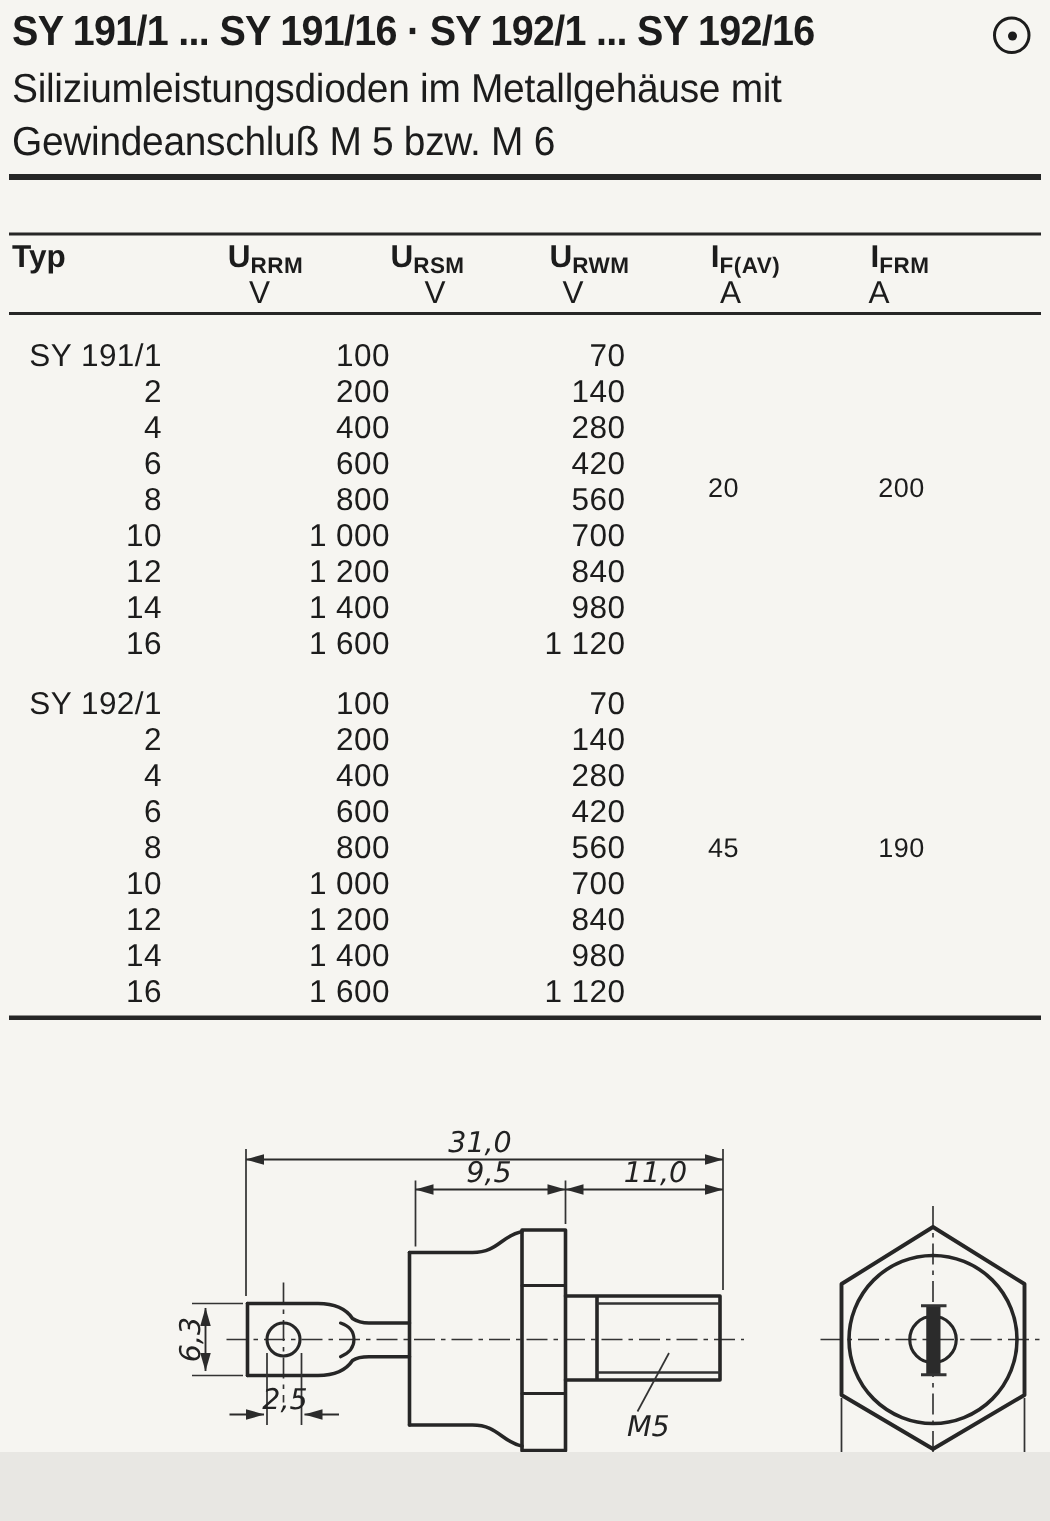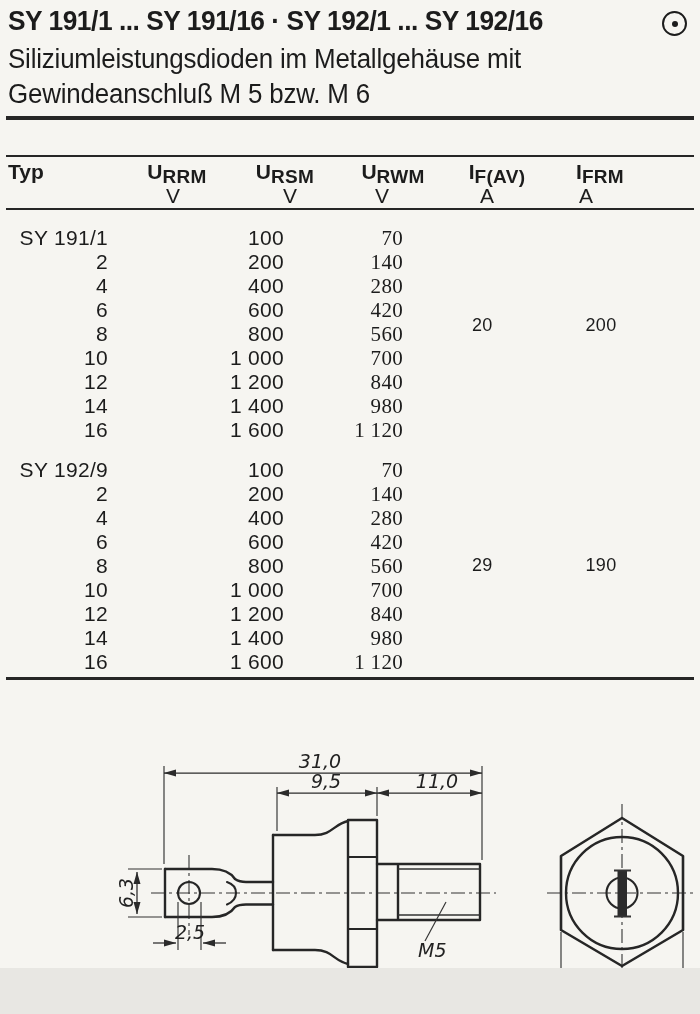--- a/index.html
+++ b/index.html
@@ -13,28 +13,28 @@
         border-radius:50%;background:#1c1c1c;}
   .subtitle{position:absolute;left:8px;top:42px;font-size:27px;line-height:35px;
         letter-spacing:-.2px;transform:scaleX(.96);transform-origin:left top;white-space:nowrap;}
   .rule{position:absolute;left:6px;width:688px;background:#262626;}
   .r-thick{top:116px;height:4px;}
   .r-tabletop{top:155px;height:2px;}
   .r-headbot{top:208px;height:2px;}
   .r-tablebot{top:677px;height:3px;}
   .th{position:absolute;top:160px;font-size:21px;white-space:nowrap;font-weight:bold;}
   .th.center{transform:translateX(-50%);}
-  sub.hsub{font-size:19px;vertical-align:-4px;letter-spacing:.3px;}
+  sub.hsub{font-size:15px;vertical-align:-4px;letter-spacing:.3px;}
   .unit{position:absolute;top:184px;font-size:21px;transform:translateX(-50%);}
   .tgroup{position:absolute;left:0;width:700px;}
   .tr{position:relative;height:24px;}
   .cell{position:absolute;top:0;font-size:21px;white-space:nowrap;letter-spacing:.3px;}
   .cell.typ{right:592px;}
-  .cell.urrm{right:416px;}
-  .cell.urwm{right:297px;font-family:Liberation Serif, serif;}
+  .cell.urrm{right:440px;}
+  .cell.urwm{right:283px;}
   .gval{position:absolute;font-size:18px;letter-spacing:.3px;}
   .gval.ifav{left:472px;}
   .gval.ifrm{left:573px;width:56px;text-align:center;}
   svg.drawing{position:absolute;left:0;top:690px;}
   .oline{fill:none;stroke:#262626;stroke-width:2.4;stroke-linejoin:round;stroke-linecap:round;}
   .tline{fill:none;stroke:#333;stroke-width:1.15;}
   .cline{fill:none;stroke:#333;stroke-width:1.1;stroke-dasharray:14 4 3 4;}
   .dim{fill:none;stroke:#2b2b2b;stroke-width:1.25;}
   text.dtxt{font-family:"DejaVu Sans",sans-serif;font-style:italic;font-size:19px;fill:#222;}
 </style>
@@ -114,21 +114,21 @@
         <span class="cell typ">16</span>
         <span class="cell urrm">1 600</span>
         <span class="cell urwm">1 120</span>
       </div>
     <span class="gval ifav" style="top:89px">20</span>
     <span class="gval ifrm" style="top:89px">200</span>
   </div>
 
   <div class="tgroup" style="top:458px">
     <div class="tr">
-        <span class="cell typ">SY 192/9</span>
+        <span class="cell typ">SY 192/1</span>
         <span class="cell urrm">100</span>
         <span class="cell urwm">70</span>
       </div>
     <div class="tr">
         <span class="cell typ">2</span>
         <span class="cell urrm">200</span>
         <span class="cell urwm">140</span>
       </div>
     <div class="tr">
         <span class="cell typ">4</span>
@@ -158,21 +158,21 @@
     <div class="tr">
         <span class="cell typ">14</span>
         <span class="cell urrm">1 400</span>
         <span class="cell urwm">980</span>
       </div>
     <div class="tr">
         <span class="cell typ">16</span>
         <span class="cell urrm">1 600</span>
         <span class="cell urwm">1 120</span>
       </div>
-    <span class="gval ifav" style="top:97px">29</span>
+    <span class="gval ifav" style="top:97px">45</span>
     <span class="gval ifrm" style="top:97px">190</span>
   </div>
 
   <svg class="drawing" width="700" height="324" viewBox="0 690 700 324">
     <defs>
       <marker id="arr" viewBox="0 0 12 8" refX="11.3" refY="4" markerWidth="13" markerHeight="8.5" orient="auto-start-reverse" markerUnits="userSpaceOnUse">
         <path d="M0 0.7 L11.5 4 L0 7.3 z" fill="#2b2b2b"></path>
       </marker>
     </defs>
 

